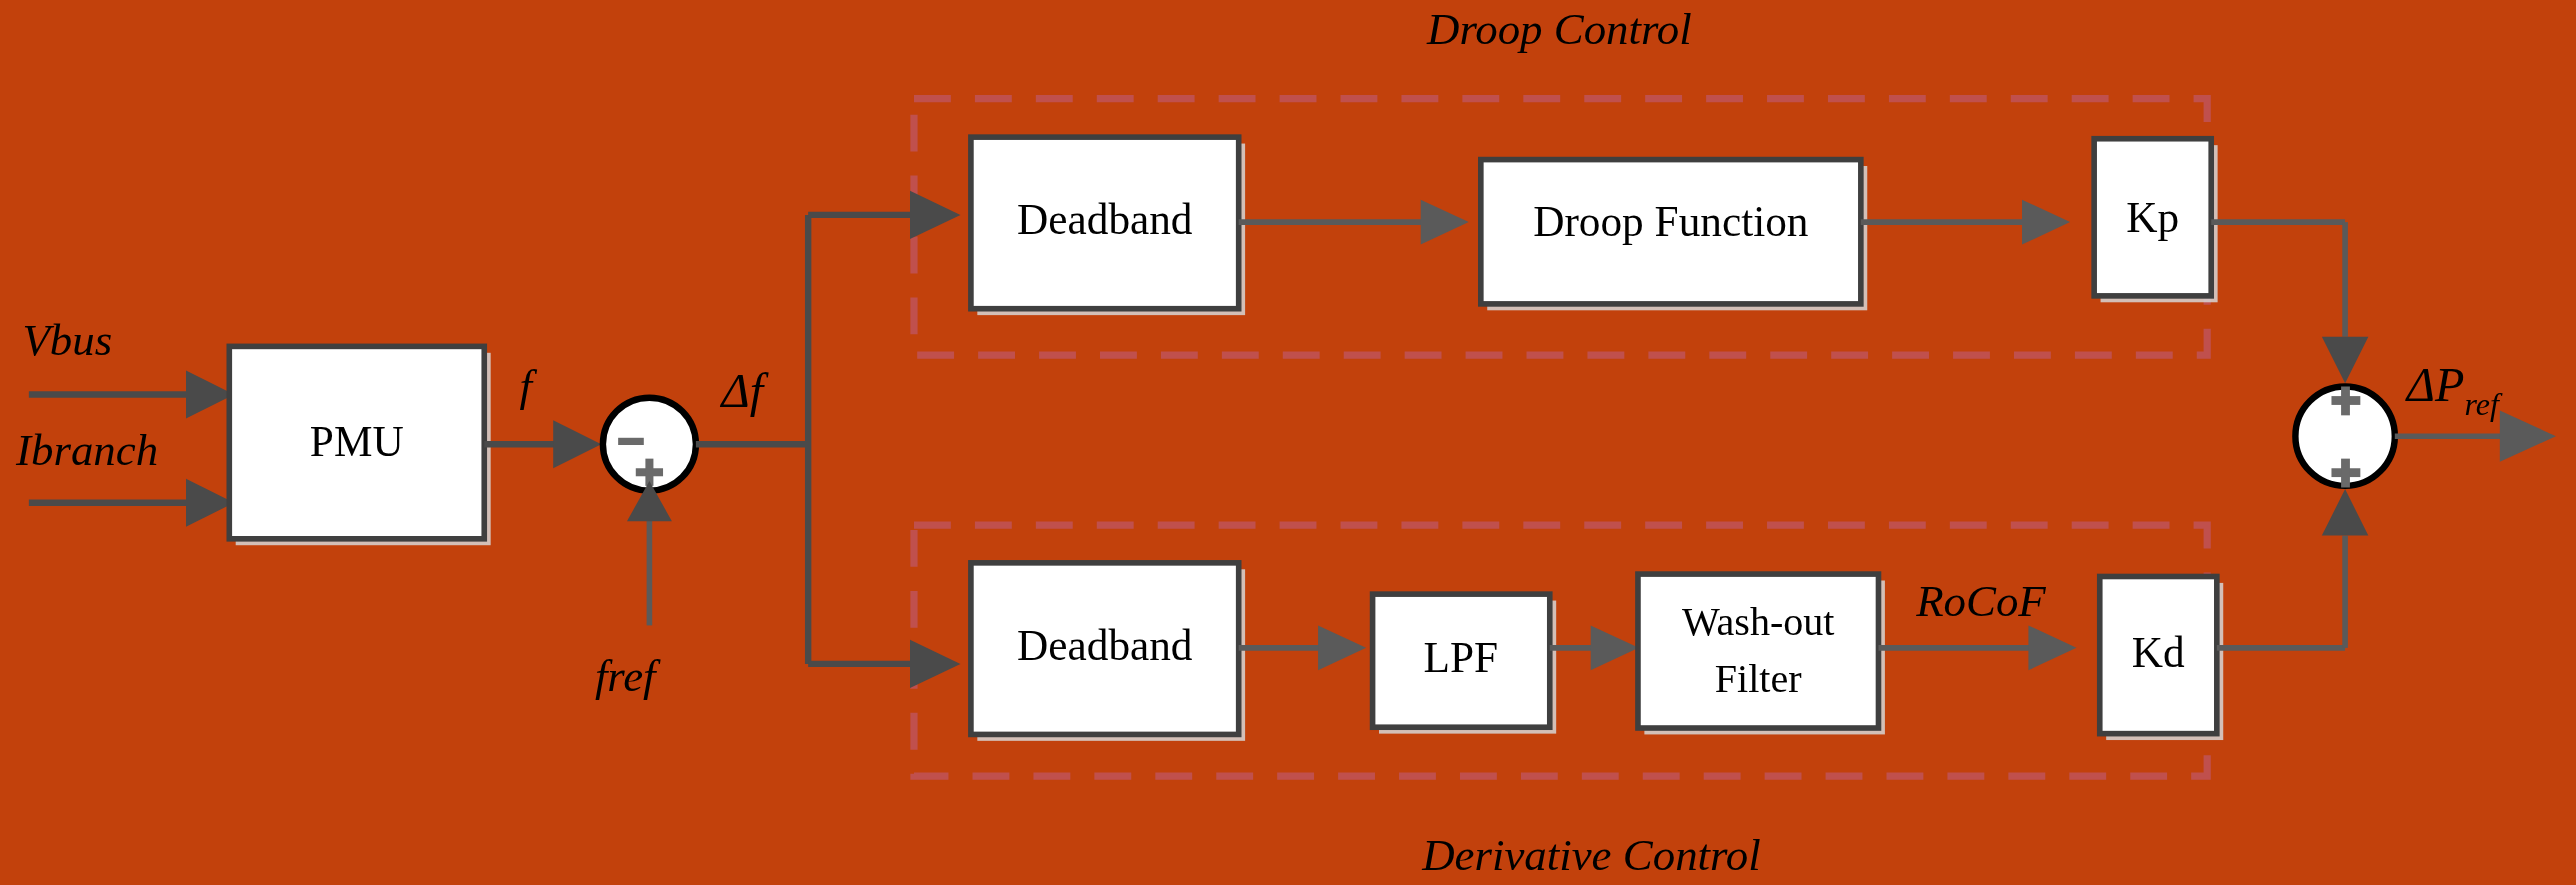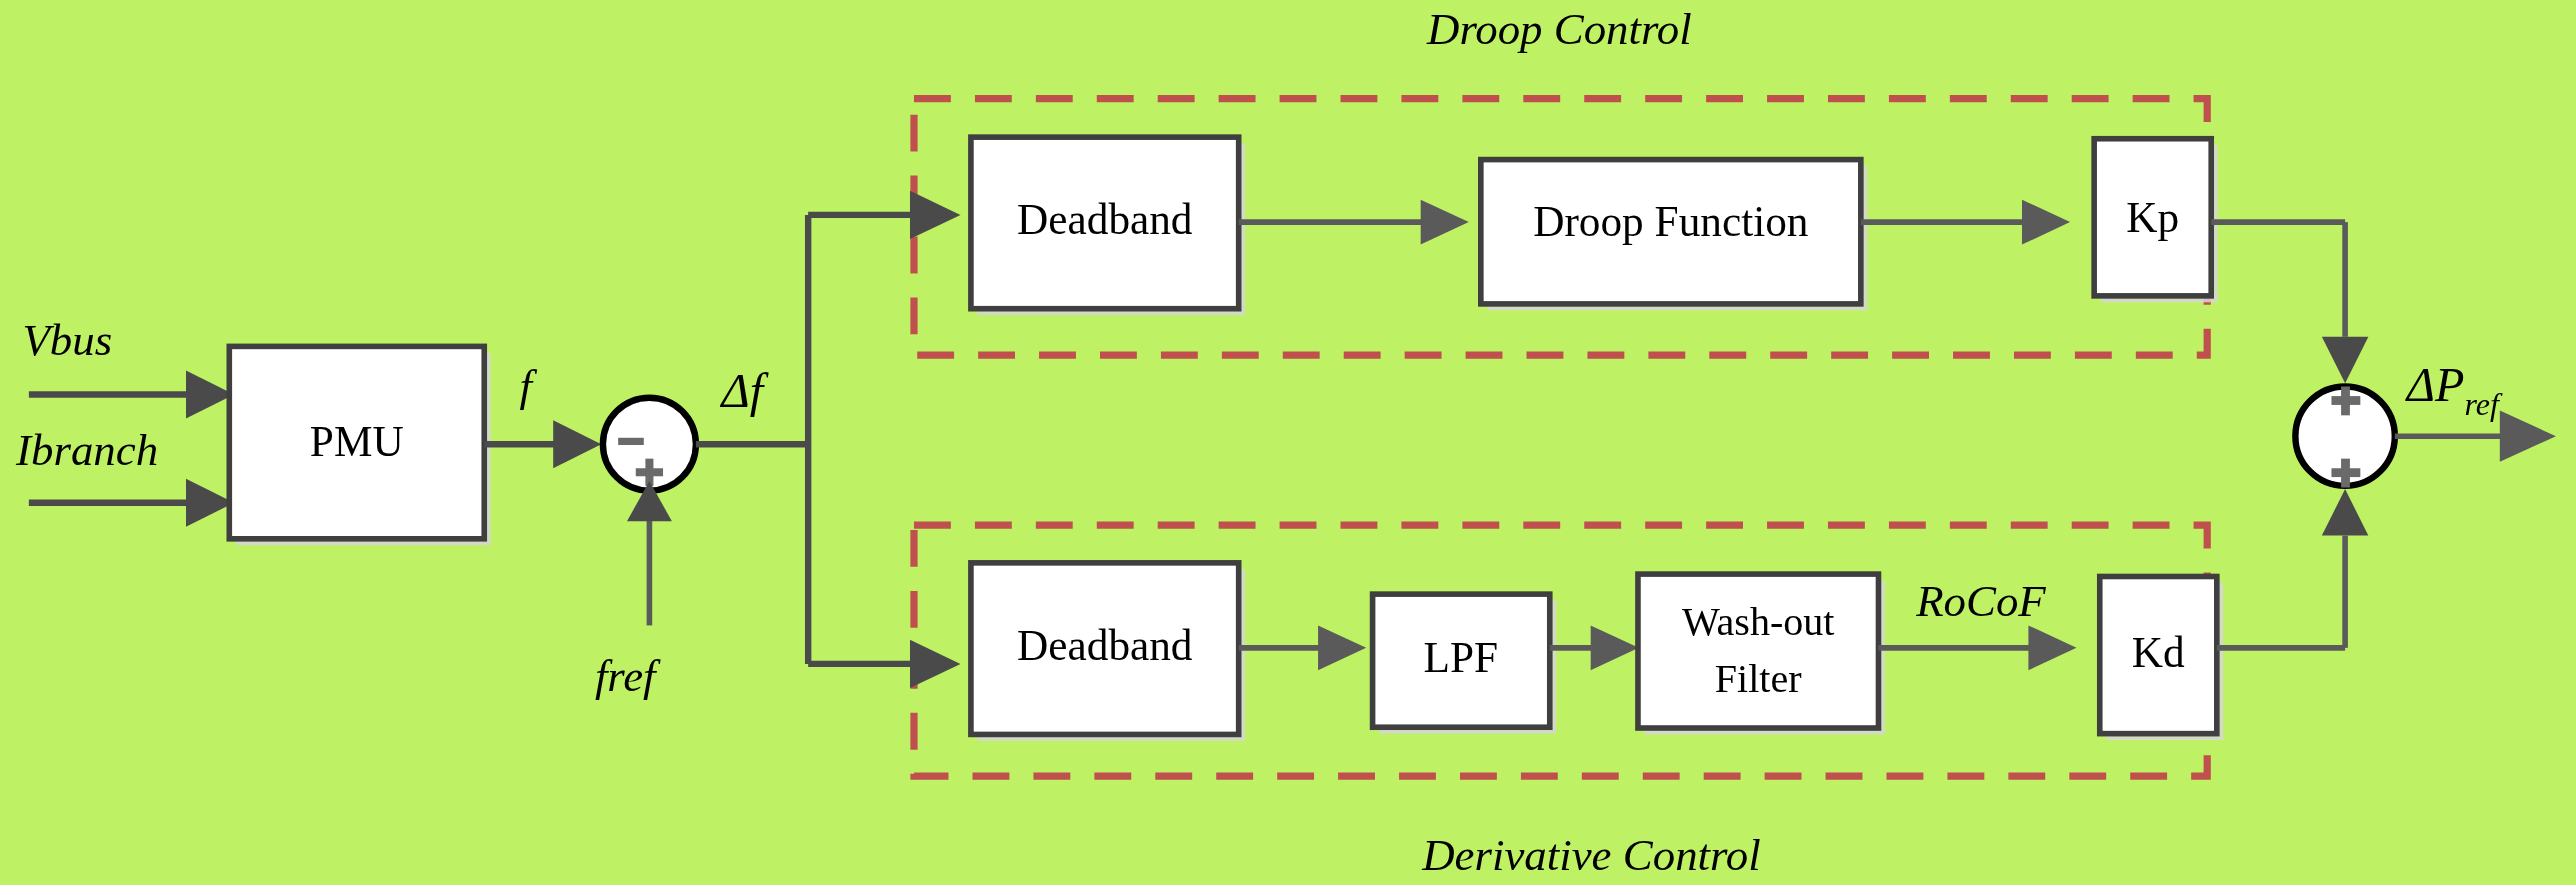--- a/index.html
+++ b/index.html
@@ -8,21 +8,21 @@
     padding: 0;
     background: #ffffff;
   }
   body {
     font-family: "Liberation Serif", "DejaVu Serif", serif;
   }
   #diagram-root {
     position: relative;
     width: 2576px;
     height: 886px;
-    background: #bef264;
+    background: #c2410c;
     overflow: hidden;
     text-decoration: underline;
   }
   svg#diagram-svg {
     display: block;
     width: 2576px;
     height: 886px;
   }
   .blk-rect {
     fill: #ffffff;

